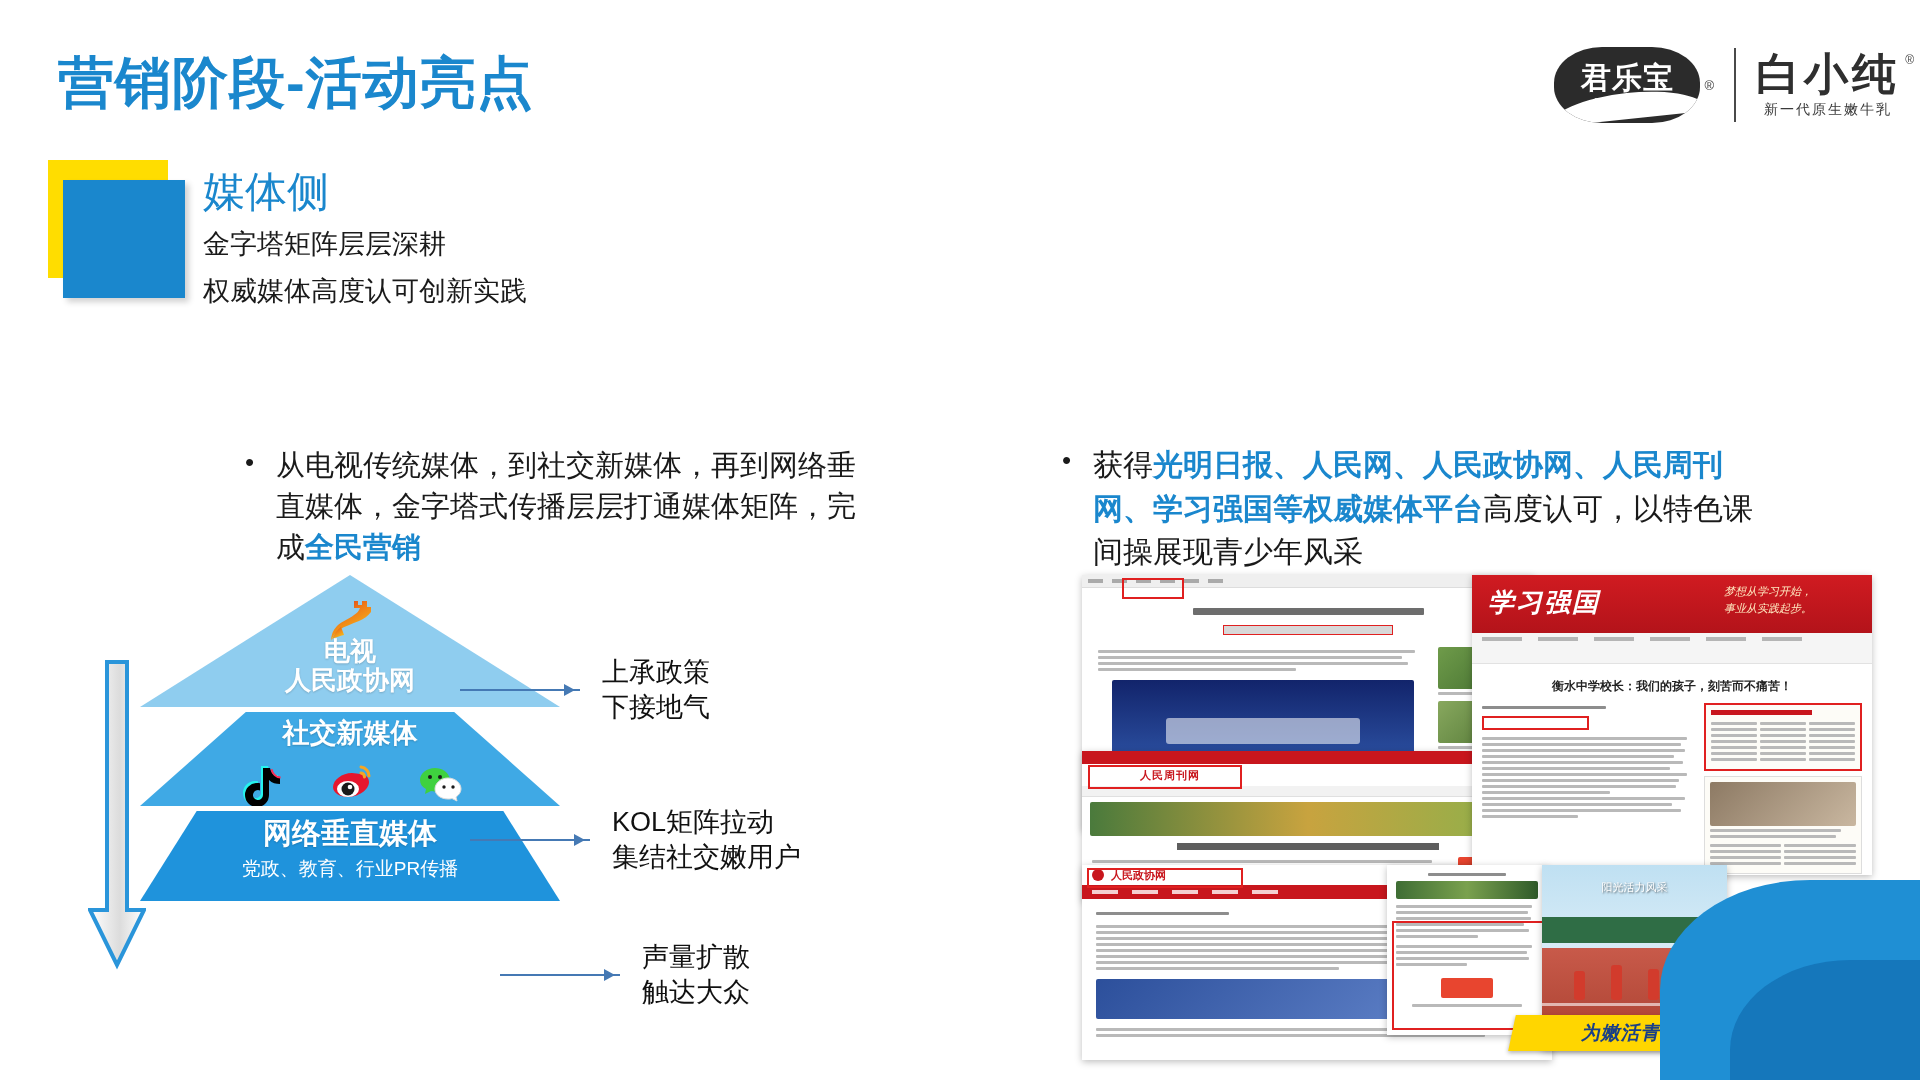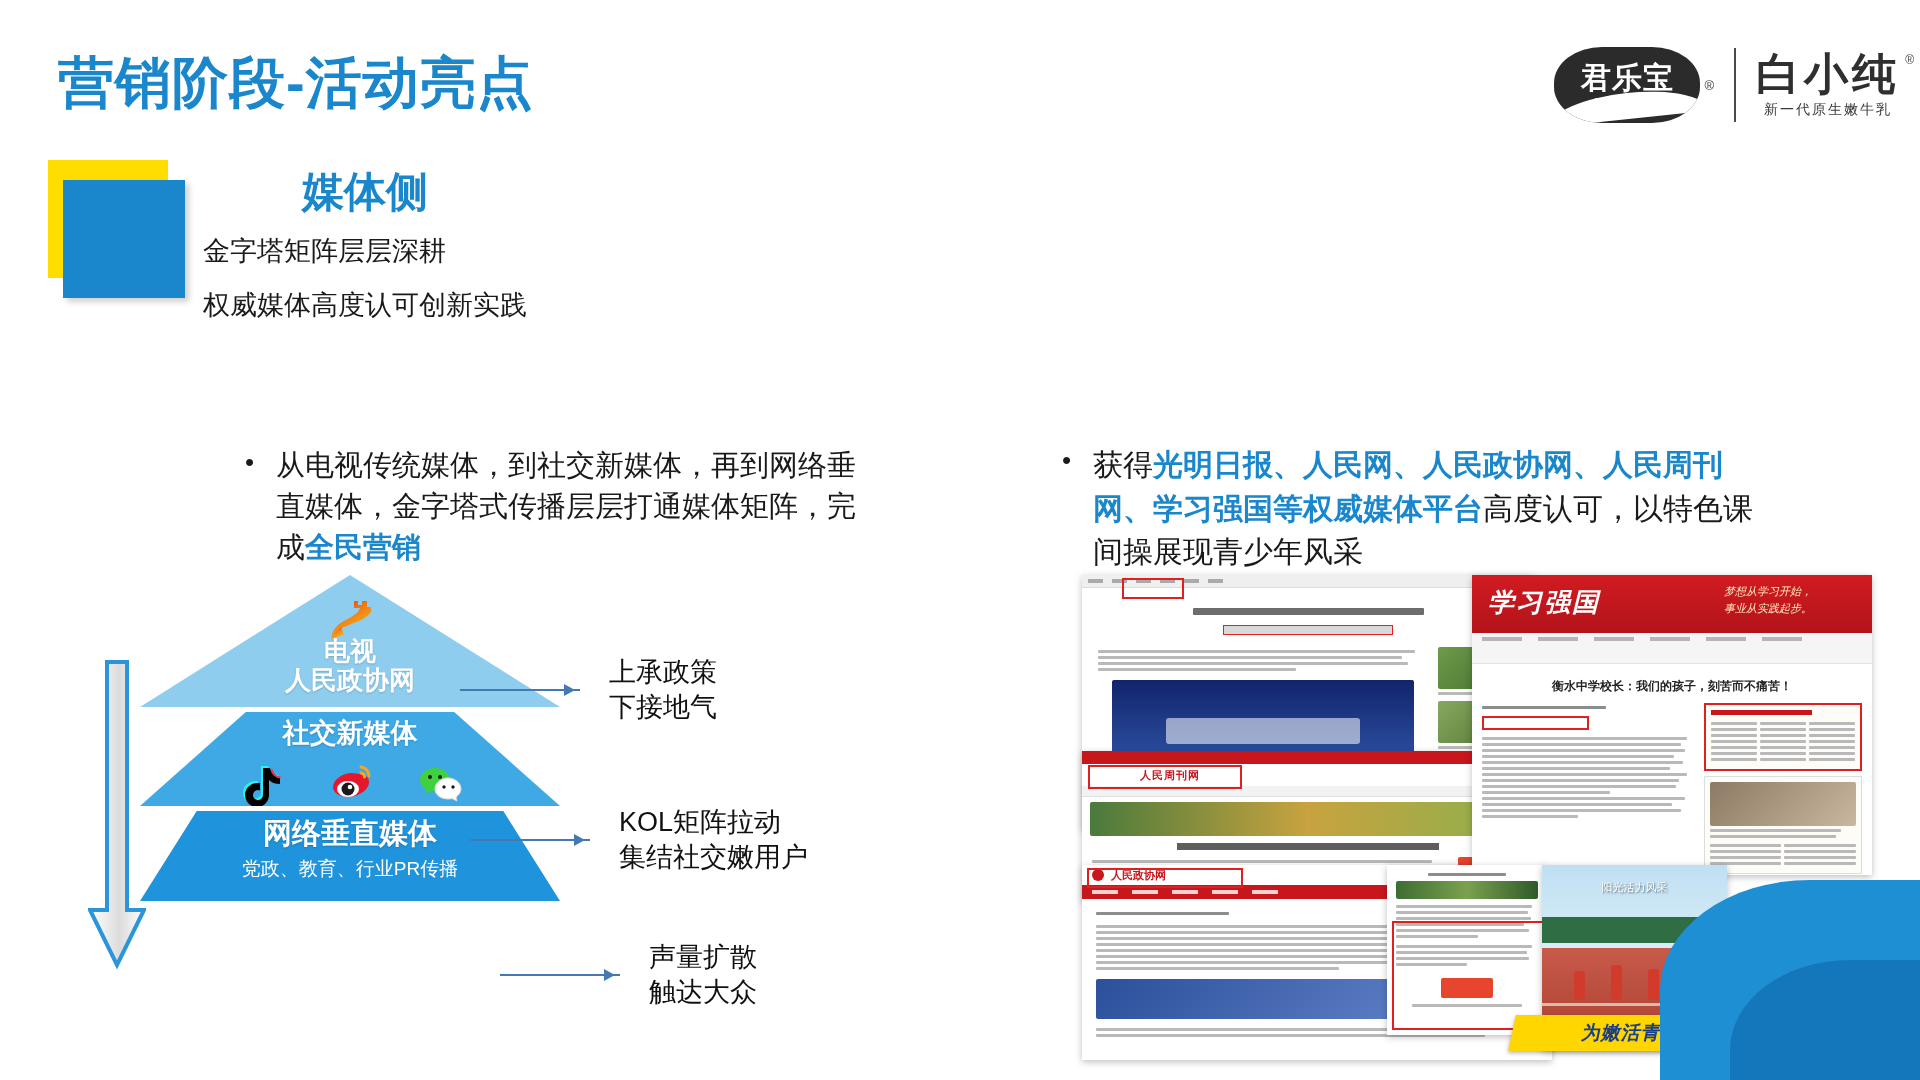--- a/index.html
+++ b/index.html
@@ -38,22 +38,22 @@
   .bxc-cn{font-size:44px;font-weight:bold;color:#2f2f2f;letter-spacing:4px;line-height:1.05;}
   .bxc-reg{position:absolute;right:-14px;top:2px;font-size:12px;color:#4a4a4a;}
   .bxc-tag{font-size:14px;color:#3a3a3a;letter-spacing:2px;margin-top:4px;}
 
   
   #section-block{position:absolute;left:48px;top:160px;width:900px;height:150px;}
   .sq-yellow{position:absolute;left:0;top:0;width:120px;height:118px;background:#ffdd00;}
   .sq-blue{position:absolute;left:15px;top:20px;width:122px;height:118px;background:#1a87cd;
            box-shadow:4px 4px 6px rgba(0,0,0,.18);}
   .sec-text{position:absolute;left:155px;top:8px;}
-  #section-title{font-size:42px;font-weight:bold;color:#1a87cd;line-height:1.12;text-align:center;}
-  .sec-sub{font-size:27px;color:#1a1a1a;line-height:1.35;margin-top:18px;}
+  #section-title{font-size:42px;font-weight:normal;color:#1a87cd;line-height:1.12;}
+  .sec-sub{font-size:27px;color:#1a1a1a;line-height:1.35;margin-top:11px;}
 
   
   .bullet{position:absolute;display:flex;align-items:flex-start;}
   .dot{font-size:26px;line-height:1.35;color:#1a1a1a;margin-right:22px;flex:none;}
   .btext{font-size:29px;line-height:1.42;color:#1a1a1a;}
   .hl{color:#1a87cd;font-weight:bold;}
   #bullet-left{left:245px;top:445px;width:640px;}
   #bullet-right{left:1062px;top:443px;width:700px;}
   #bullet-right .btext{font-size:30px;line-height:1.45;}
 
@@ -81,21 +81,21 @@
   #tier-3 .tier-label{font-size:29px;margin-top:6px;}
   .tier-sub{color:#fff;font-size:19px;margin-top:7px;text-align:center;}
 
   
   #down-arrow{position:absolute;left:88px;top:660px;width:58px;height:310px;}
 
   
   .anno{position:absolute;display:flex;align-items:center;}
   .arrow-line{position:relative;width:120px;height:2px;background:#4579b4;flex:none;}
   .arrow-line:after{content:"";position:absolute;right:-1px;top:-5px;border:6px solid transparent;border-left:11px solid #4579b4;}
-  .anno-txt{font-size:27px;color:#111;line-height:1.3;margin-left:29px;white-space:pre-line;}
+  .anno-txt{font-size:27px;color:#111;line-height:1.3;margin-left:22px;white-space:pre-line;}
   #anno-1{left:460px;top:655px;}
   #anno-2{left:470px;top:805px;}
   #anno-3{left:500px;top:940px;}
 
   
   #collage{position:absolute;left:1082px;top:575px;width:800px;height:485px;}
   .shot{position:absolute;background:#fff;box-shadow:0 2px 7px rgba(0,0,0,.26);overflow:hidden;}
 
   
   .ln{height:3px;background:#b9b9b9;margin:3px 0;border-radius:1px;}

